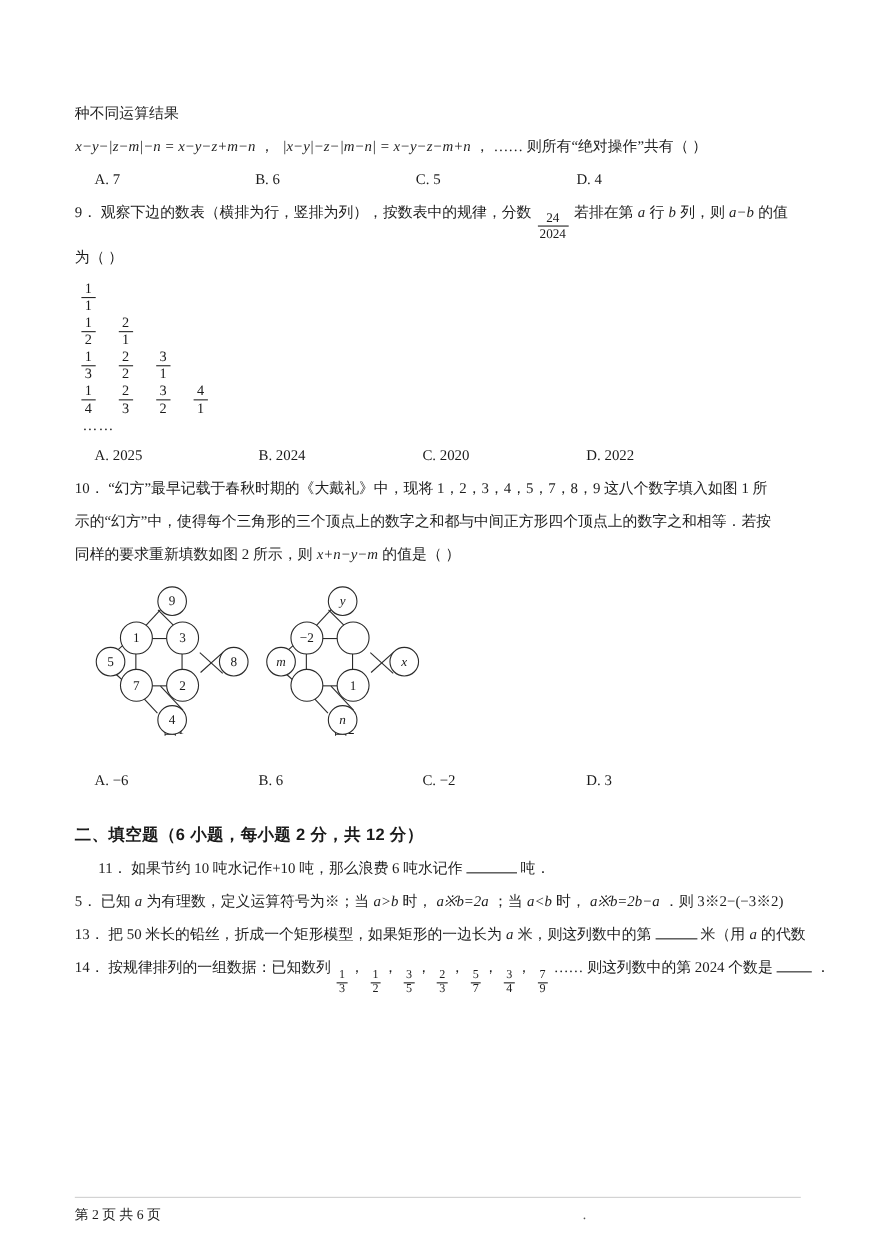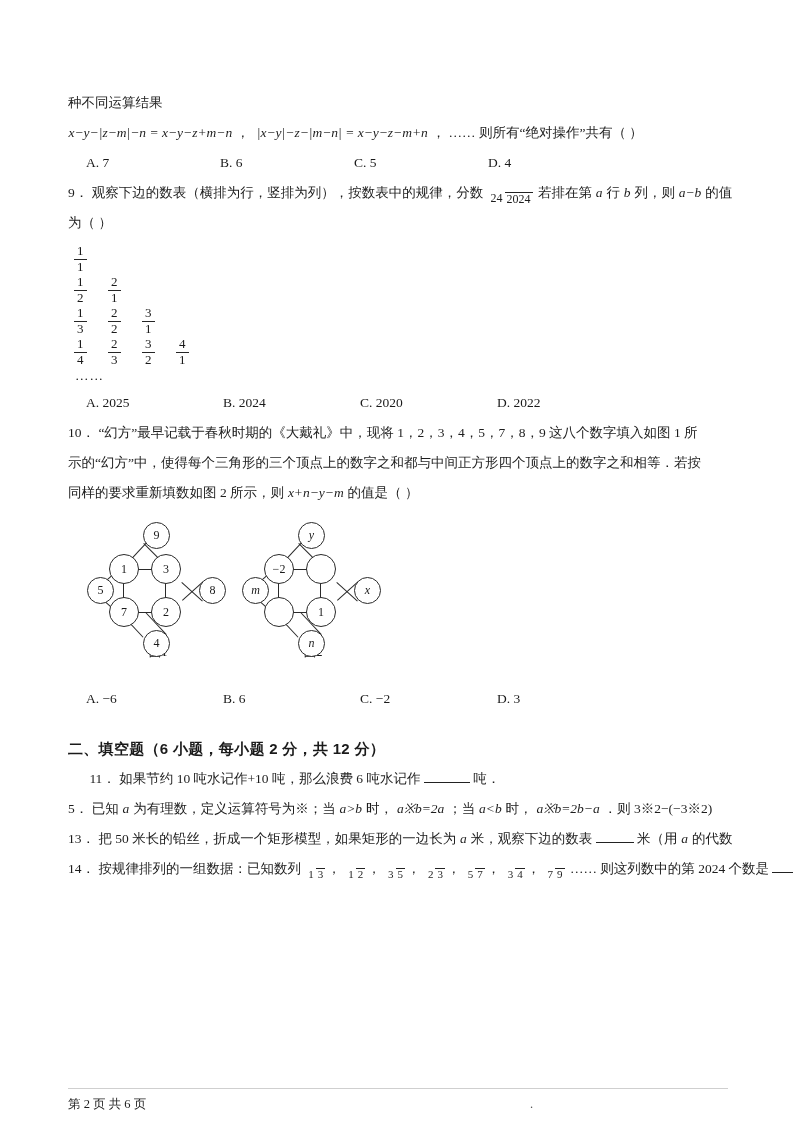--- a/index.html
+++ b/index.html
@@ -45,21 +45,21 @@
     padding: 0 0.5px;
   }
   .mn {
     font-family: "Liberation Serif", "DejaVu Serif", serif;
     font-style: normal;
     font-size: 13.5px;
   }
   
   .frac {
     display: inline-flex;
-    flex-direction: row;
+    flex-direction: column;
     align-items: center;
     vertical-align: -0.42em;
     font-size: 11px;
     line-height: 1.08;
     margin: 0 2px;
     font-style: normal;
   }
   .frac .num { padding: 0 2px; }
   .frac .den { padding: 0 2px; border-top: 1px solid #222; }
   .frac.big { font-size: 12px; vertical-align: -0.45em; }
@@ -94,20 +94,21 @@
     letter-spacing: 1px;
     height: 20px;
     padding-left: 1px;
   }
 
   .opts {
     display: flex;
     font-size: 13.5px;
     line-height: 30px;
     padding-left: 18px;
+    gap: 12px;
   }
   .opts .opt { width: 134px; }
   .opts .opt.w2 { width: 137px; }
 
   .sec-head {
     font-family: "Liberation Sans", "DejaVu Sans", sans-serif;
     font-weight: bold;
     font-size: 15px;
     line-height: 30px;
     margin-top: 20px;
@@ -477,21 +478,21 @@
       <span class="cn">时，</span>
       <span class="mi">a※b=2b−a</span>
       <span class="cn">．则</span>
       <span class="mn">3※2−(−3※2)</span>
     </div>
 
     <div class="ln">
       <span class="cn">13．</span>
       <span class="cn">把 50 米长的铅丝，折成一个矩形模型，如果矩形的一边长为</span>
       <span class="mi">a</span>
-      <span class="cn">米，观察下边的数表</span>
+      <span class="cn">米，则这列数中的第</span>
       <span class="blank w4"></span>
       <span class="cn">米（用</span>
       <span class="mi">a</span>
       <span class="cn">的代数</span>
     </div>
 
     <div class="ln">
       <span class="cn">14．</span>
       <span class="cn">按规律排列的一组数据：已知数列</span>
       <span class="frac">

